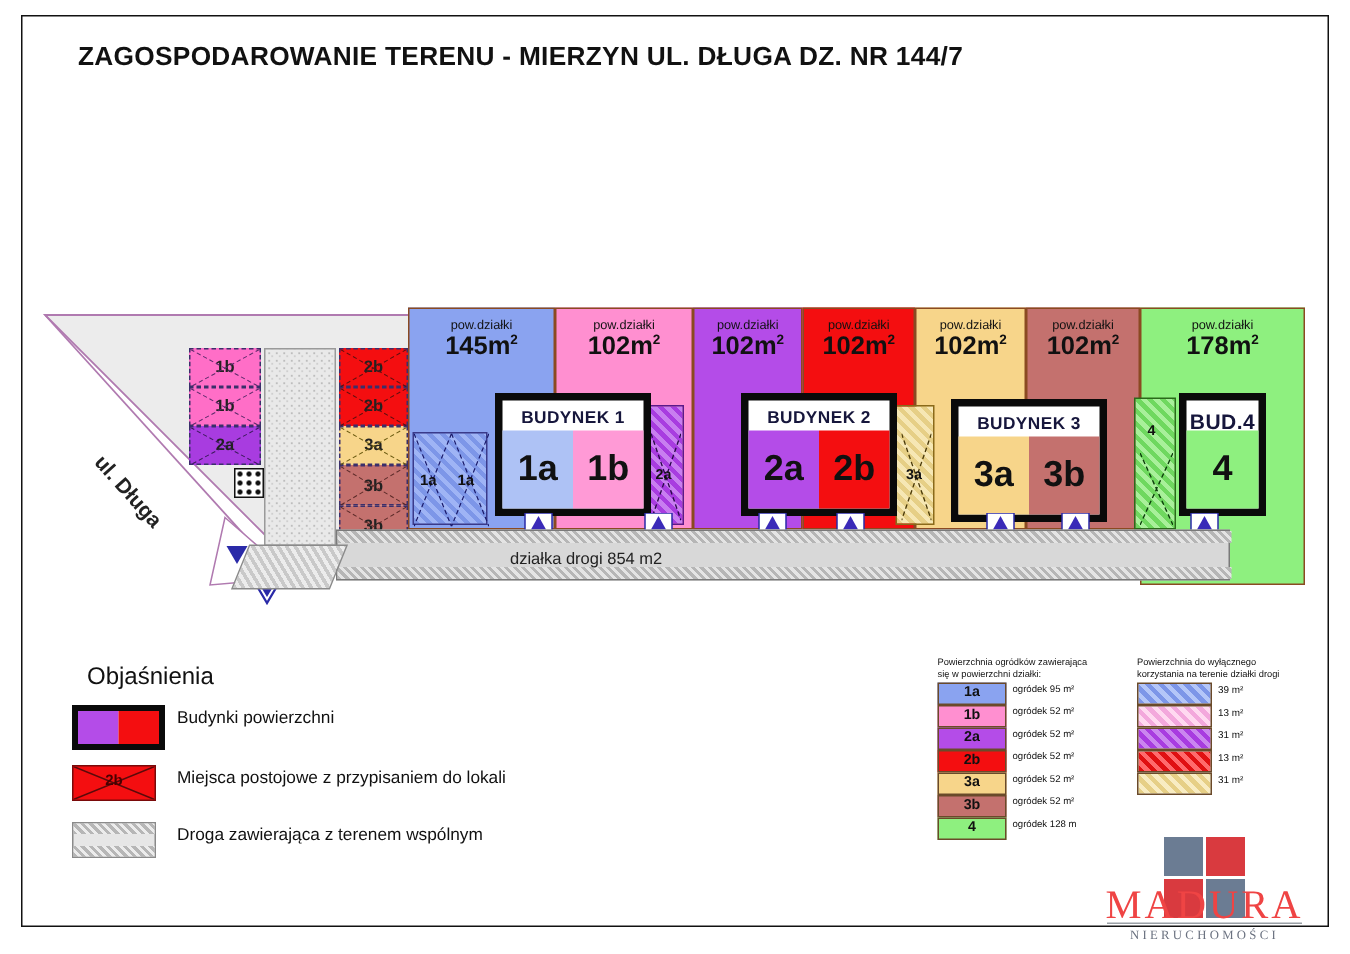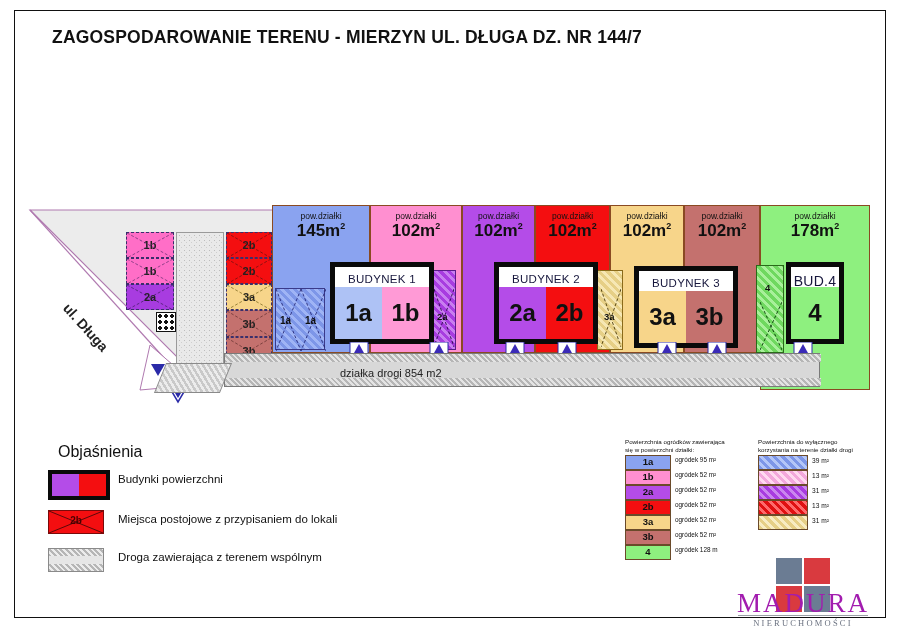--- a/index.html
+++ b/index.html
@@ -21,21 +21,21 @@
   .plot{border:1px solid #8a4a22;padding-left:20px;}
   .plot .lbl{position:absolute;left:0;right:0;top:6px;text-align:center;
              font-size:8.5px;color:#111;line-height:1;}
   .plot .area{position:absolute;left:0;right:0;top:16px;text-align:center;
               font-size:17px;font-weight:bold;color:#111;line-height:1;}
   .plot .area sup{font-size:9px;font-weight:bold;vertical-align:super;}
 
   
   .bld{border:5px solid #0a0a0a;background:#fff;}
   .bld .bname{position:absolute;left:0;right:0;top:6px;text-align:center;
-              font-size:11.5px;font-weight:normal;color:#16163c;letter-spacing:.3px;}
+              font-size:11.5px;font-weight:bold;color:#16163c;letter-spacing:.3px;}
   .bld .units{position:absolute;left:0;right:0;top:20px;bottom:0;display:flex;}
   .bld .unit{flex:1;display:flex;align-items:center;justify-content:center;
              font-size:24px;font-weight:bold;color:#111;}
 
   
   .park{border:1px dashed #3a2f6b;display:flex;align-items:center;
         justify-content:center;font-size:11px;font-weight:bold;color:#222;}
   .park .xline{position:absolute;left:0;top:0;right:0;bottom:0;}
 
   
@@ -72,21 +72,21 @@
        font-size:9.5px;font-weight:bold;color:#111;text-align:center;line-height:12px;}
   .ttx{position:absolute;left:50px;top:1px;font-size:6.4px;color:#111;white-space:nowrap;}
   .tsw2{position:absolute;left:0;top:0;width:48px;height:13px;border:1px solid #6a4a2a;}
   .ttx2{position:absolute;left:54px;top:2px;font-size:6.6px;color:#111;white-space:nowrap;}
 
   
   #logo{position:absolute;left:728px;top:558px;width:150px;height:72px;}
   #logo .sq{position:absolute;width:26px;height:26px;}
   #logo .word{position:absolute;left:0;top:32px;width:150px;text-align:center;
               font-family:"Liberation Serif","DejaVu Serif",serif;
-              font-size:27px;letter-spacing:2px;color:#a21caf;line-height:1;}
+              font-size:27px;letter-spacing:2px;color:#ef4444;line-height:1;}
   #logo .sub{position:absolute;left:0;top:60px;width:150px;text-align:center;
              font-family:"Liberation Serif","DejaVu Serif",serif;
              font-size:8.5px;letter-spacing:2.2px;color:#6b7280;}
   #logo .rule{position:absolute;left:10px;top:57px;width:130px;height:1px;background:#9aa0a6;}
 </style>
 </head>
 <body>
 
 <div class="frame"></div>
 

